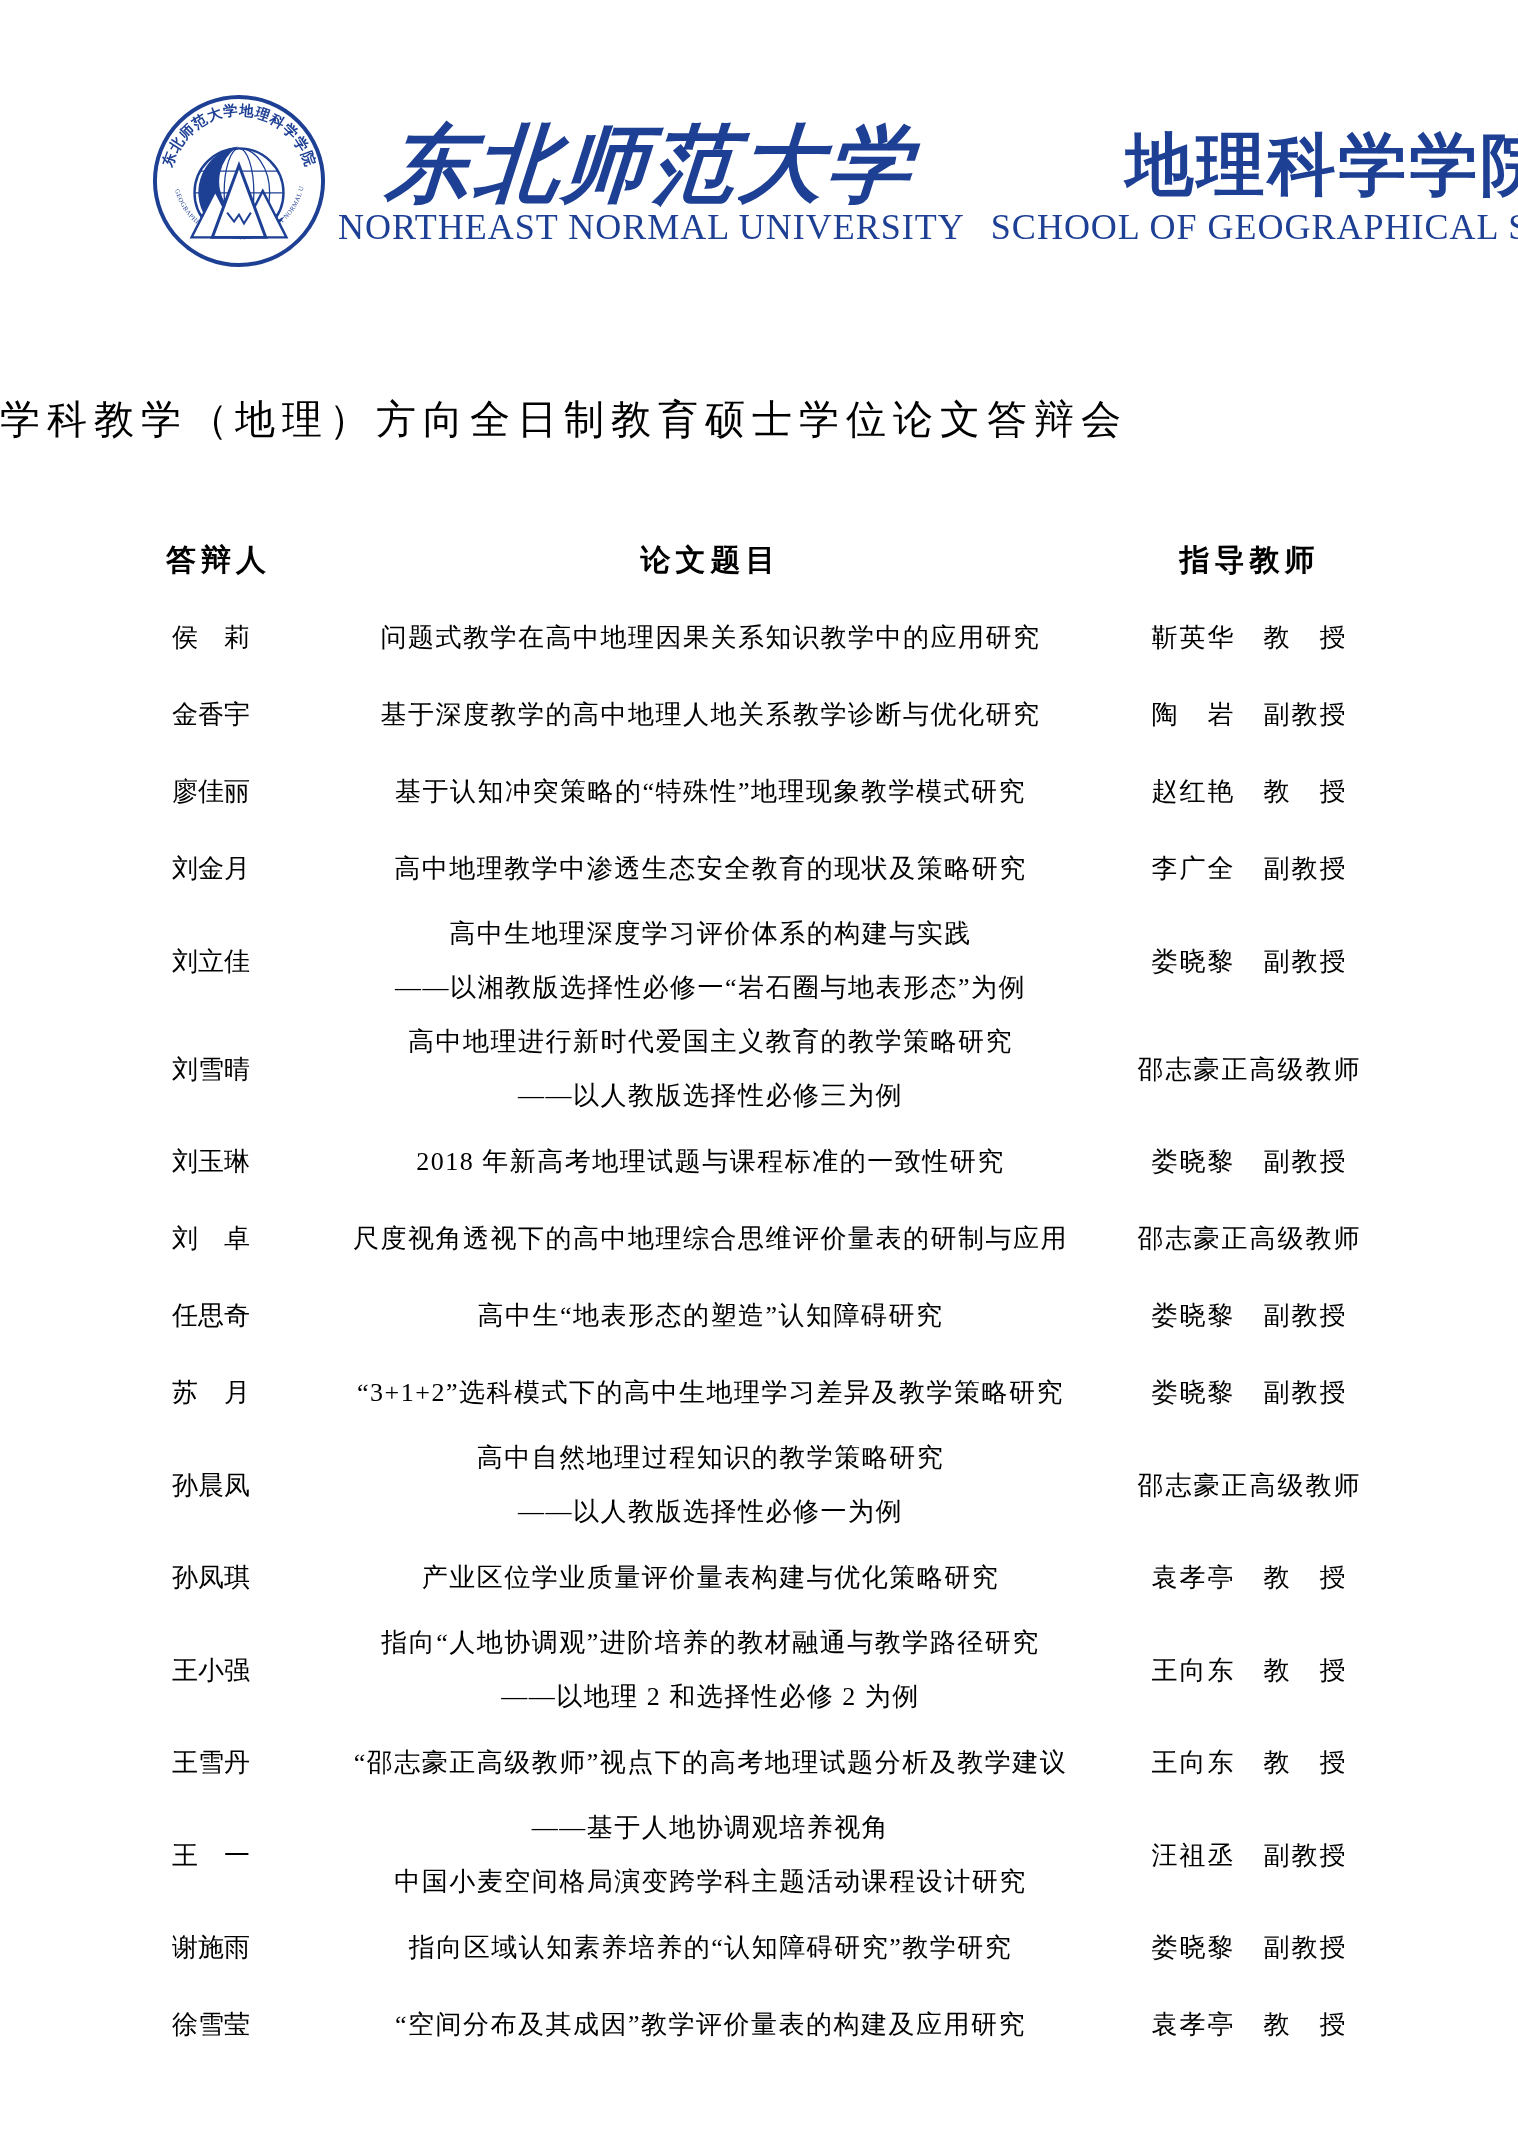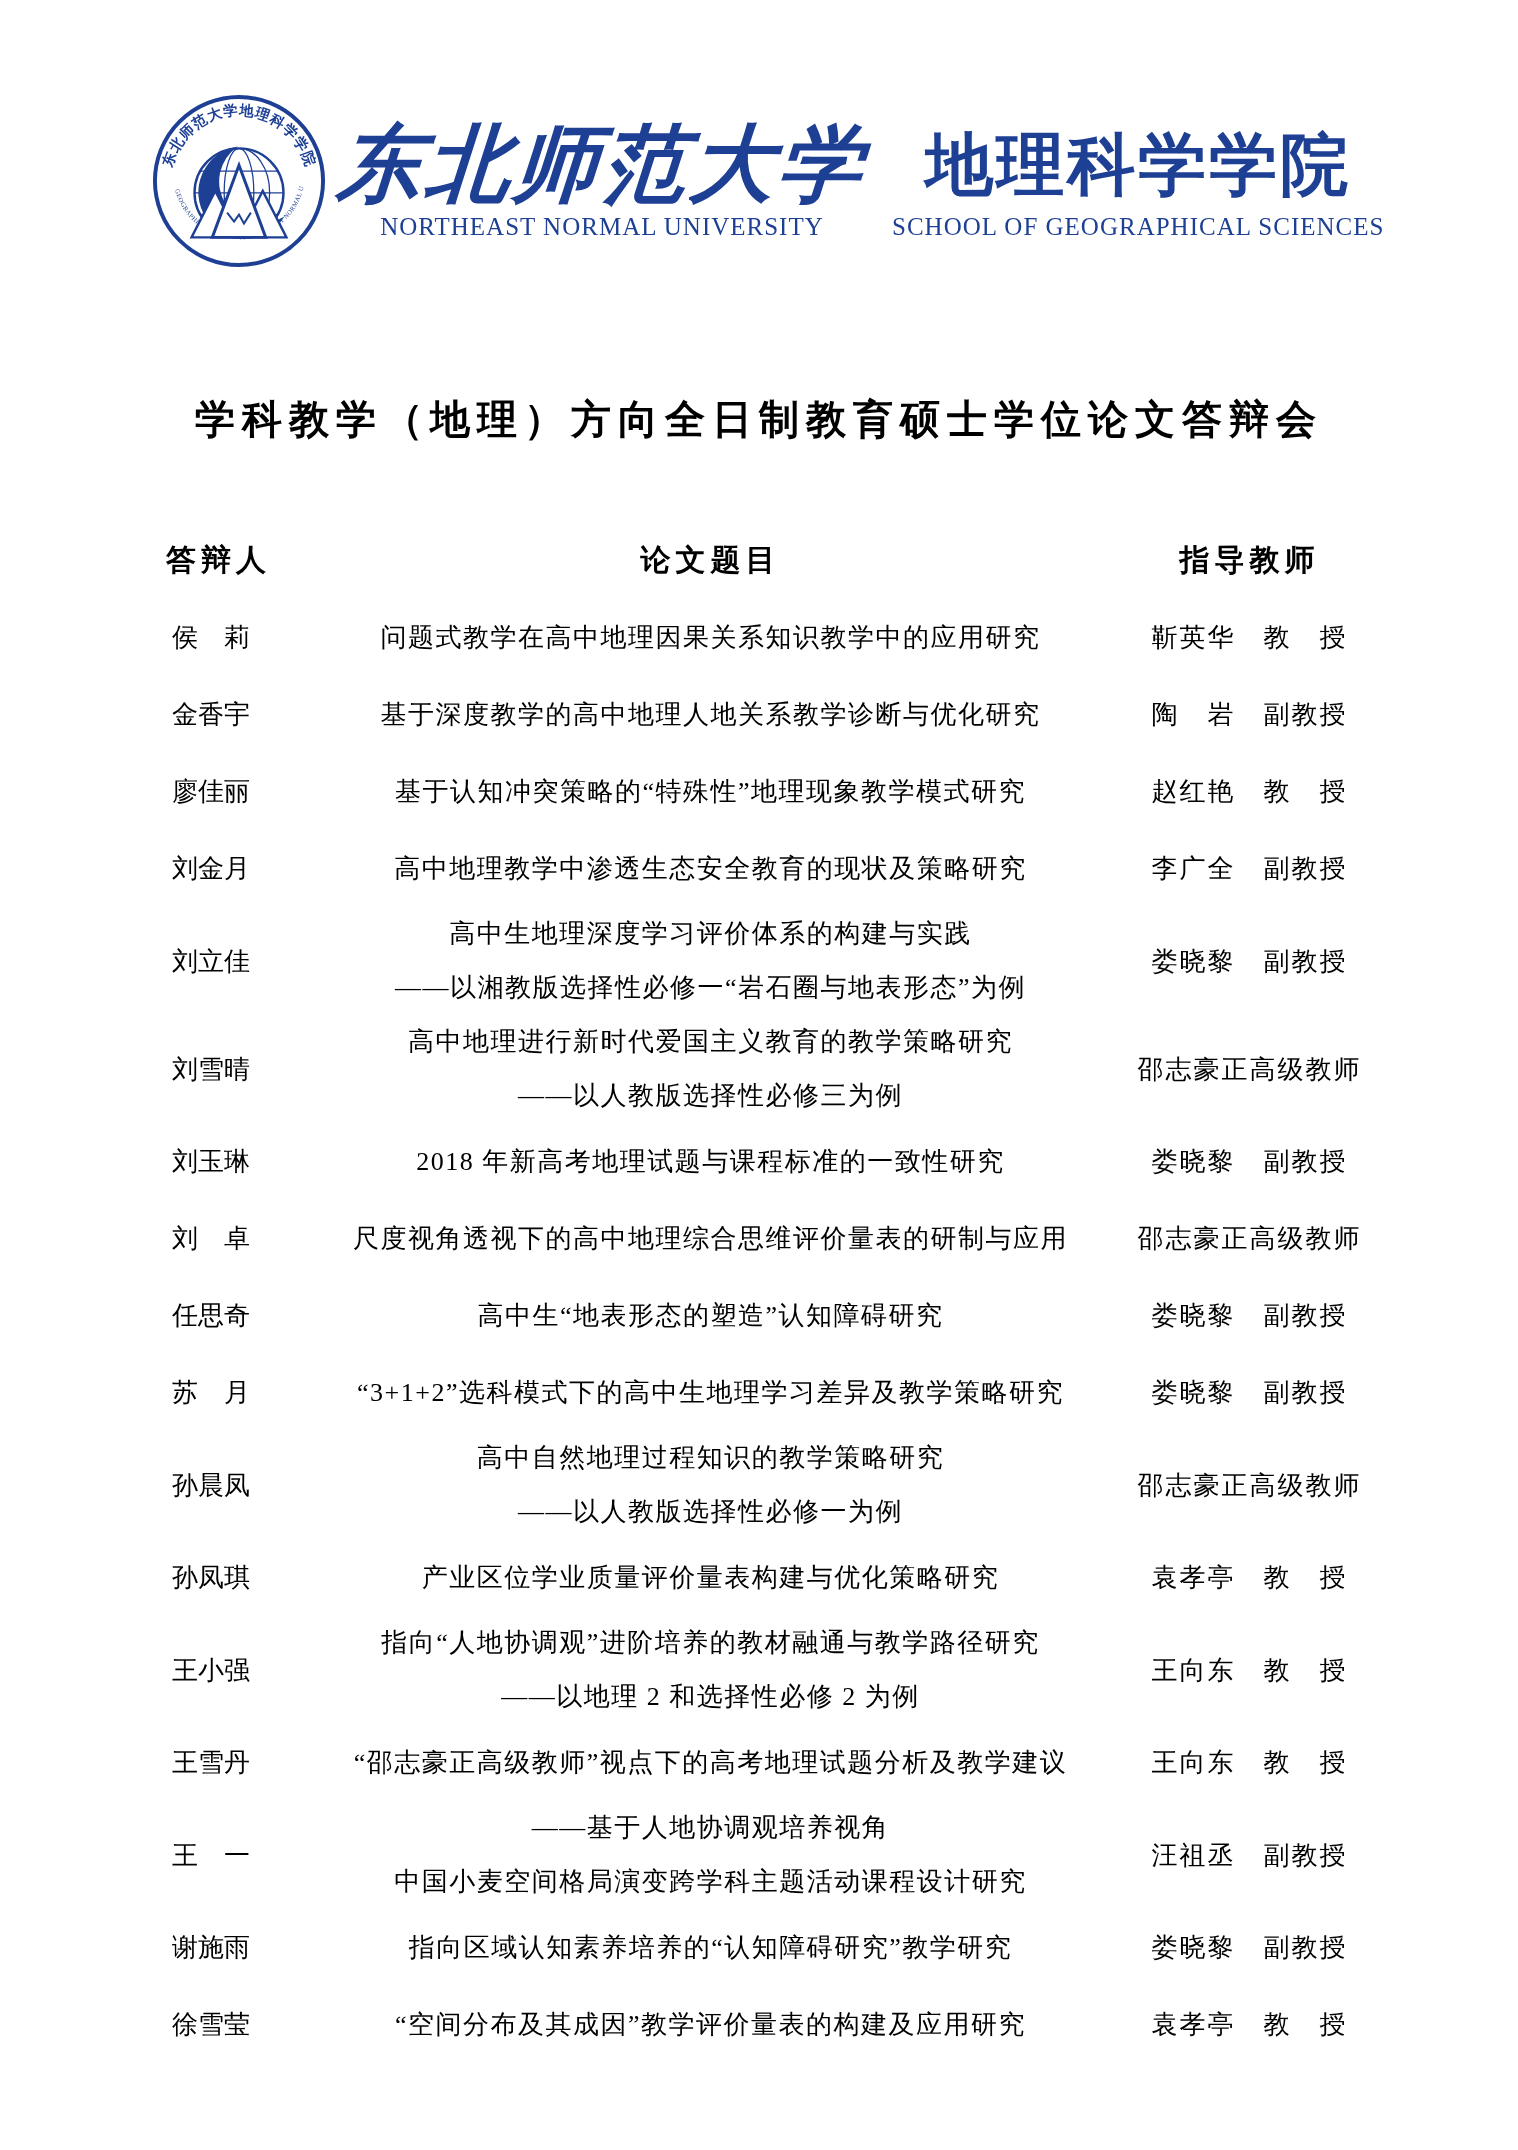--- a/index.html
+++ b/index.html
@@ -45,36 +45,35 @@
   .school-cn {
     font-family: Liberation Serif, serif;
     font-size: 68px;
     line-height: 90px;
     font-weight: bold;
     color: var(--brand);
     letter-spacing: 3px;
     white-space: nowrap;
   }
   .brand-en {
-    font-size: 25px;
+    font-size: 36px;
     line-height: 34px;
     color: var(--brand);
     letter-spacing: 1px;
     white-space: nowrap;
   }
 
   
   .doc-title {
     position: absolute;
     top: 392px;
     left: 0;
     width: 100%;
-    text-align: center;
     font-family: "Liberation Sans", sans-serif;
-    font-weight: bold;
+    font-weight: normal;
     font-size: 40px;
     letter-spacing: 7px;
     color: var(--ink);
     white-space: nowrap;
   }
 
   
   .table {
     position: absolute;
     top: 522px;

